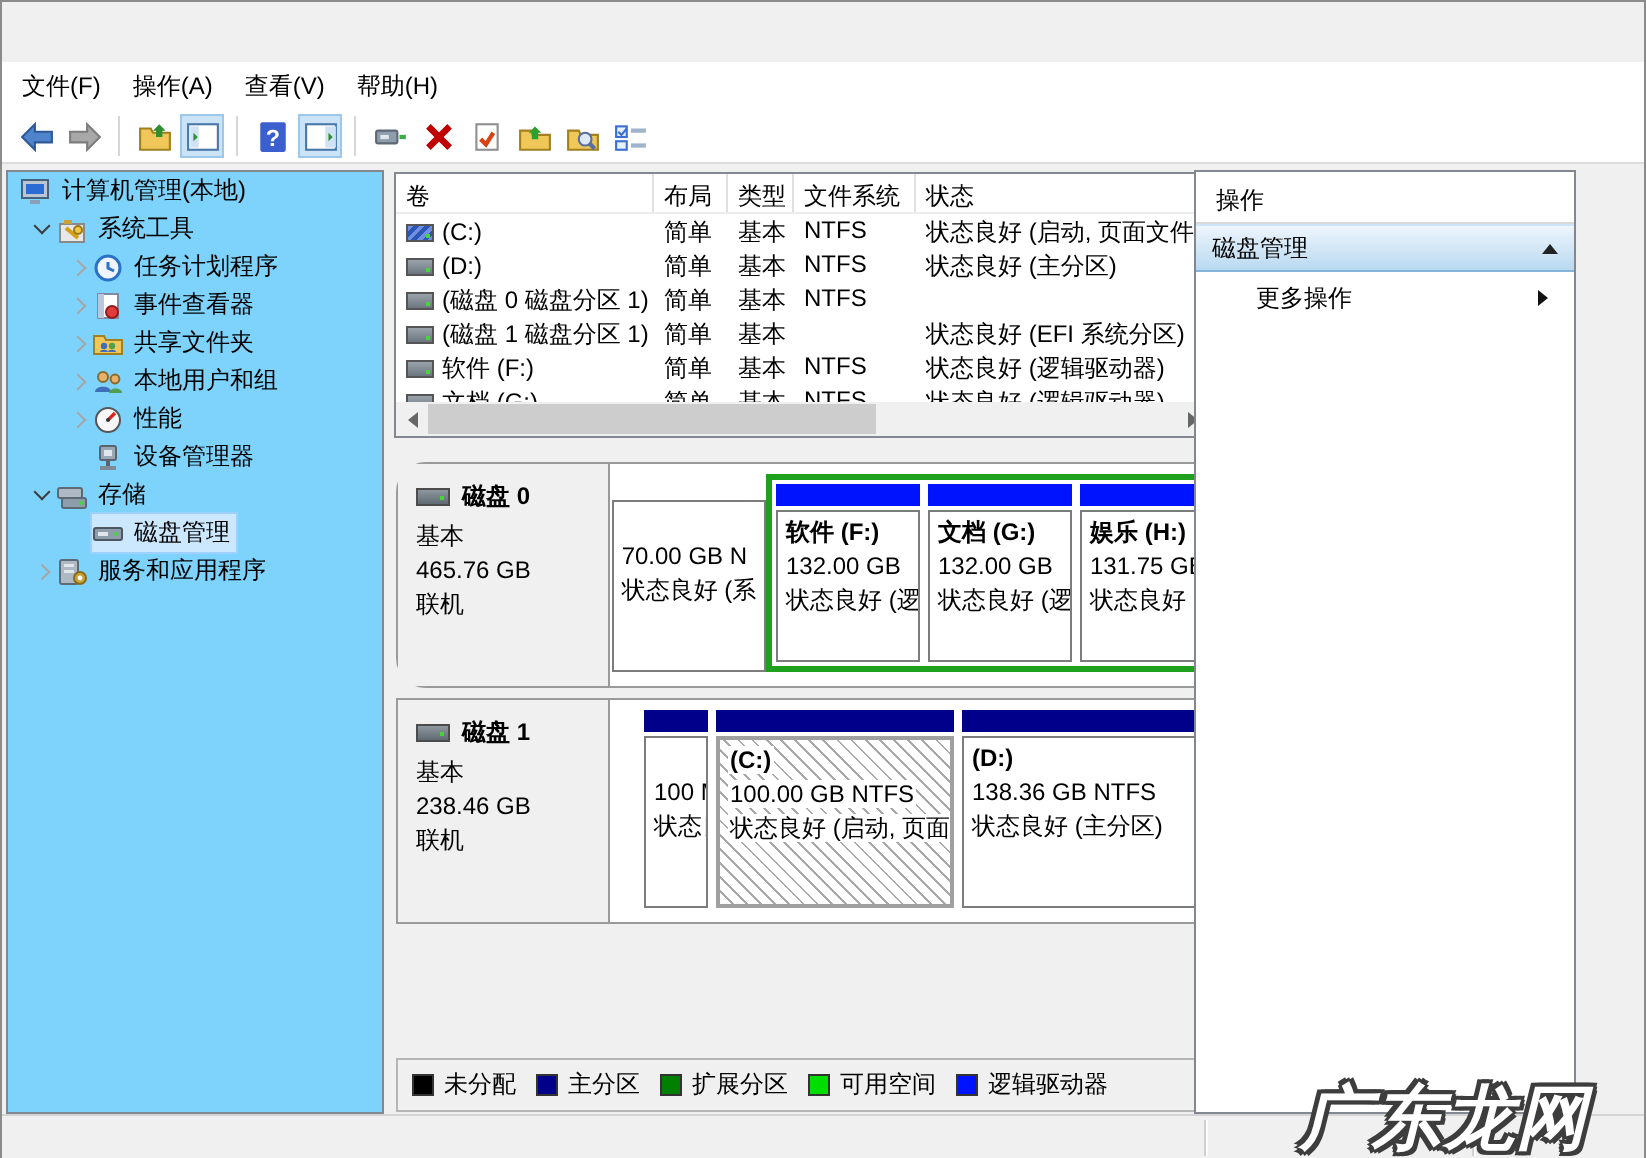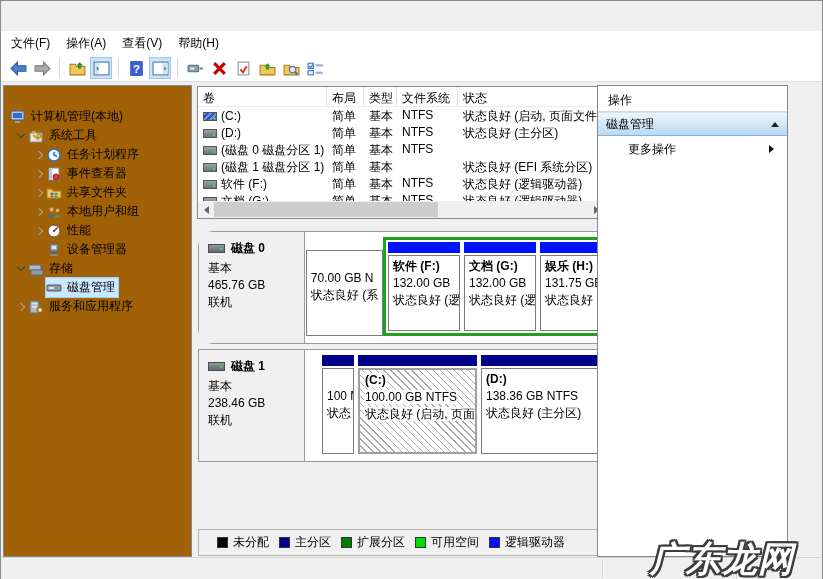--- a/index.html
+++ b/index.html
@@ -21,21 +21,21 @@
   .menubar { position:absolute; left:0; top:30px; width:100%; height:24px; background:#fff; display:flex; align-items:center; padding-left:2px; }
   .menu-item { padding:4px 8px; }
 
   
   .toolbar { position:absolute; left:0; top:54px; width:100%; height:27px; background:#fff; border-bottom:1px solid #dcdcdc; display:flex; align-items:center; padding-left:6px; gap:2px; }
   .tbtn { width:22px; height:22px; display:flex; align-items:center; justify-content:center; border:1px solid transparent; }
   .tbtn.active { background:#cbe3f7; border:1px solid #9fc8e8; }
   .tsep { width:1px; height:20px; background:#d6d6d6; margin:0 4px; }
 
   
-  .tree-pane { position:absolute; left:2px; top:84px; width:189px; height:472px; background:#a16207; border:1px solid #828790; overflow:hidden; padding-top:21px; }
+  .tree-pane { position:absolute; left:2px; top:84px; width:189px; height:472px; background:#7dd3fc; border:1px solid #828790; overflow:hidden; padding-top:0; }
   .middle-pane { position:absolute; left:196px; top:84px; width:428px; height:472px; }
   .right-pane { position:absolute; left:596px; top:84px; width:191px; height:472px; background:#fff; border:1px solid #828790; }
 
   
   .trow { height:19px; display:flex; align-items:center; white-space:nowrap; }
   .chev { width:14px; display:inline-flex; justify-content:center; flex:none; }
   .chev.closed::before { content:""; width:5px; height:5px; border-right:1px solid #a6a6a6; border-bottom:1px solid #a6a6a6; transform:rotate(-45deg); }
   .chev.open::before { content:""; width:5px; height:5px; border-right:1px solid #3c3c3c; border-bottom:1px solid #3c3c3c; transform:rotate(45deg); margin-top:-3px; }
   .ticon { width:18px; height:16px; display:inline-flex; align-items:center; flex:none; }
   .tlabel { padding:1px 3px; }
@@ -79,21 +79,21 @@
   .parts { flex:1; padding:5px 3px 7px 5px; display:flex; gap:4px; align-items:stretch; }
   .part { display:flex; flex-direction:column; flex:none; }
   .pbar { height:11px; margin-bottom:2px; flex:none; }
   .pbox { flex:1; border:1px solid #7c7c7c; background:#fff; padding:2px 4px; overflow:hidden; white-space:nowrap; line-height:17px; }
   .pbox .pname { font-weight:bold; min-height:17px; }
   .ext-group { border:3px solid #1fa11f; padding:2px; display:flex; gap:4px; flex:none; }
   .pbox.selected { border:2px solid #a0a0a0; background:repeating-linear-gradient(45deg,#fff 0 4px,#a9a9a9 4px 5px); }
   .pbox.selected span.t { background:#fff; padding:0 1px; }
 
   
-  .legend { position:absolute; left:1px; top:306px; width:425px; height:27px; background:#f0f0f0; border:1px solid #b5b5b5; display:flex; align-items:center; padding-left:18px; gap:6px; }
+  .legend { position:absolute; left:1px; top:306px; width:425px; height:27px; background:#f0f0f0; border:1px solid #b5b5b5; display:flex; align-items:center; padding-left:7px; gap:6px; }
   .lg-item { display:flex; align-items:center; gap:5px; margin-right:4px; }
   .lg-sq { width:11px; height:11px; border:1px solid #333; flex:none; }
 
   
   .ap-title { height:26px; padding:6px 0 0 10px; border-bottom:1px solid #d9d9d9; }
   .ap-group { height:24px; background:linear-gradient(#eef5fc,#b9d9f1); border-top:1px solid #cfe4f4; border-bottom:1px solid #86b4d9; display:flex; align-items:center; padding:0 8px; }
   .ap-group .lbl { flex:1; }
   .tri-up-s { width:0; height:0; border:4px solid transparent; border-bottom:5px solid #222; margin-top:-4px; }
   .tri-right-s { width:0; height:0; border:4px solid transparent; border-left:5px solid #111; }
   .ap-more { height:26px; display:flex; align-items:center; padding:0 9px 0 30px; }

